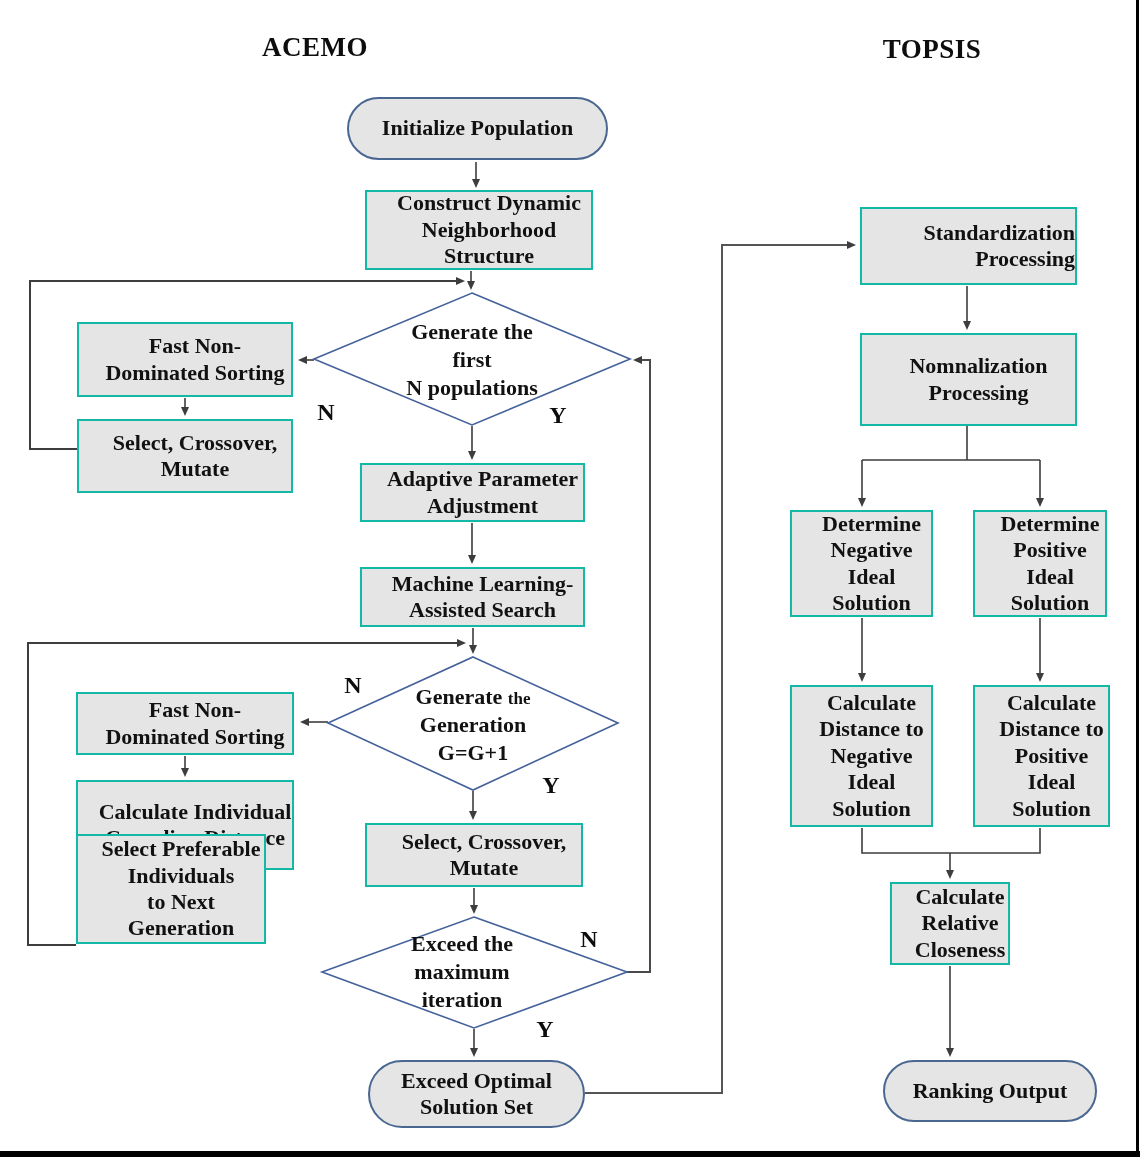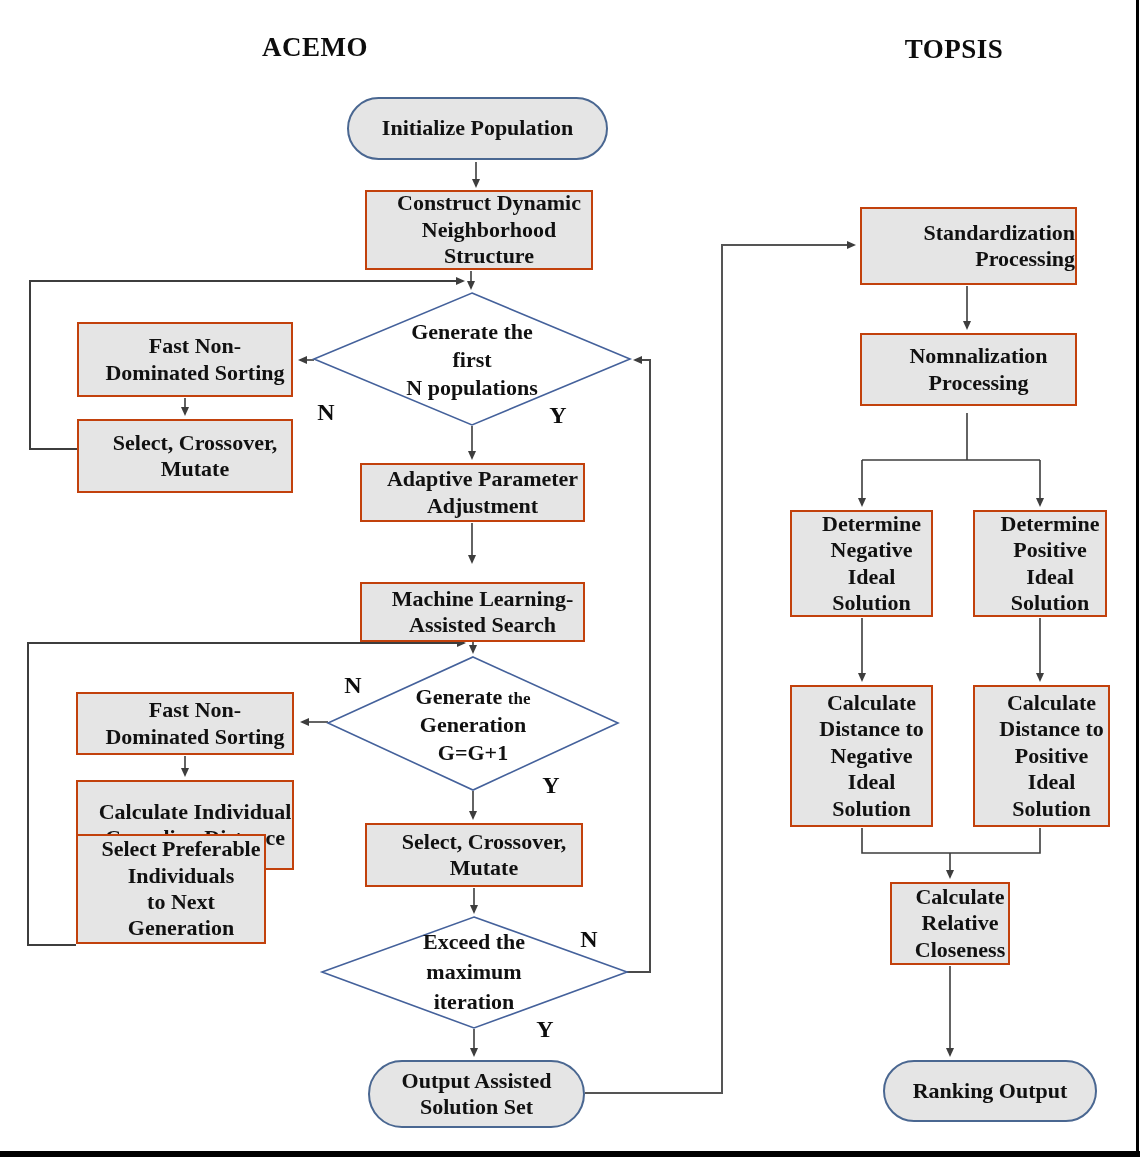--- a/index.html
+++ b/index.html
@@ -16,21 +16,21 @@
     text-align:center;letter-spacing:0.5px;
   }
   .node{
     position:absolute;
     display:flex;flex-direction:column;justify-content:center;align-items:center;
     text-align:center;
     font-weight:bold;color:#111111;
     font-size:22px;line-height:1.2;
     background:#e5e5e5;box-sizing:border-box;
   }
-  .rect{border:2px solid #c2410c;padding-left:20px;}
+  .rect{border:2px solid #14b8a6;padding-left:20px;}
   .stadium{border:2px solid #4a6791;border-radius:40px;}
   .dtext{
     position:absolute;
     display:flex;flex-direction:column;justify-content:center;align-items:center;
     text-align:center;font-weight:bold;color:#111111;
     font-size:22px;line-height:1.27;
     background:transparent;
   }
   .branch-label{
     position:absolute;width:40px;height:30px;
@@ -83,21 +83,21 @@
     <path d="M862,828 L862,853 L1040,853 L1040,828" stroke="#3d3d3d" stroke-width="1.6" fill="none"></path>
     <path d="M950,853 L950,877" stroke="#3d3d3d" stroke-width="1.6" fill="none" marker-end="url(#ah)"></path>
     <path d="M950,966 L950,1055" stroke="#3d3d3d" stroke-width="1.6" fill="none" marker-end="url(#ah)"></path>
 
     <polygon points="472,293 630,359 472,425 314,359" fill="#ffffff" stroke="#44619b" stroke-width="1.6"></polygon>
     <polygon points="473,657 618,723 473,790 328,723" fill="#ffffff" stroke="#44619b" stroke-width="1.6"></polygon>
     <polygon points="474,917 627,972 474,1028 322,972" fill="#ffffff" stroke="#44619b" stroke-width="1.6"></polygon>
   </svg>
 
   <div class="col-title" style="left:215px;top:32px;width:200px;">ACEMO</div>
-  <div class="col-title" style="left:854px;top:34px;width:200px;">TOPSIS</div>
+  <div class="col-title" style="left:832px;top:34px;width:200px;">TOPSIS</div>
 
   <div class="node stadium" style="left:347px;top:97px;width:261px;height:63px;">
     <div>Initialize Population</div>
   </div>
 
   <div class="node rect" style="left:365px;top:190px;width:228px;height:80px;">
     <div>Construct Dynamic</div>
     <div>Neighborhood</div>
     <div>Structure</div>
   </div>
@@ -116,21 +116,21 @@
   <div class="node rect" style="left:77px;top:419px;width:216px;height:74px;">
     <div>Select, Crossover,</div>
     <div>Mutate</div>
   </div>
 
   <div class="node rect" style="left:360px;top:463px;width:225px;height:59px;">
     <div>Adaptive Parameter</div>
     <div>Adjustment</div>
   </div>
 
-  <div class="node rect" style="left:360px;top:567px;width:225px;height:60px;margin-top:15px;">
+  <div class="node rect" style="left:360px;top:567px;width:225px;height:60px;">
     <div>Machine Learning-</div>
     <div>Assisted Search</div>
   </div>
 
   <div class="dtext" style="left:353px;top:681px;width:240px;height:88px;">
     <div><span>Generate</span>&nbsp;<span class="small-word">the</span></div>
     <div>Generation</div>
     <div>G=G+1</div>
   </div>
 
@@ -149,44 +149,44 @@
     <div>Individuals</div>
     <div>to Next</div>
     <div>Generation</div>
   </div>
 
   <div class="node rect" style="left:365px;top:823px;width:218px;height:64px;">
     <div>Select, Crossover,</div>
     <div>Mutate</div>
   </div>
 
-  <div class="dtext" style="left:354px;top:928px;width:240px;height:88px;justify-content:space-between;">
+  <div class="dtext" style="left:342px;top:928px;width:240px;height:88px;">
     <div>Exceed the</div>
     <div>maximum</div>
     <div>iteration</div>
   </div>
 
   <div class="node stadium" style="left:368px;top:1060px;width:217px;height:68px;">
-    <div>Output Assisted</div>
+    <div>Exceed Optimal</div>
     <div>Solution Set</div>
   </div>
 
   <div class="branch-label" style="left:306px;top:397px;">N</div>
   <div class="branch-label" style="left:538px;top:400px;">Y</div>
   <div class="branch-label" style="left:333px;top:670px;">N</div>
   <div class="branch-label" style="left:531px;top:770px;">Y</div>
   <div class="branch-label" style="left:569px;top:924px;">N</div>
   <div class="branch-label" style="left:525px;top:1014px;">Y</div>
 
   <div class="node rect" style="left:860px;top:207px;width:217px;height:78px;align-items:flex-end;">
     <div>Standardization</div>
     <div>Processing</div>
   </div>
 
-  <div class="node rect" style="left:860px;top:333px;width:217px;height:73px;">
+  <div class="node rect" style="left:860px;top:333px;width:217px;height:93px;">
     <div>Nomnalization</div>
     <div>Processing</div>
   </div>
 
   <div class="node rect" style="left:790px;top:510px;width:143px;height:107px;">
     <div>Determine</div>
     <div>Negative</div>
     <div>Ideal</div>
     <div>Solution</div>
   </div>

